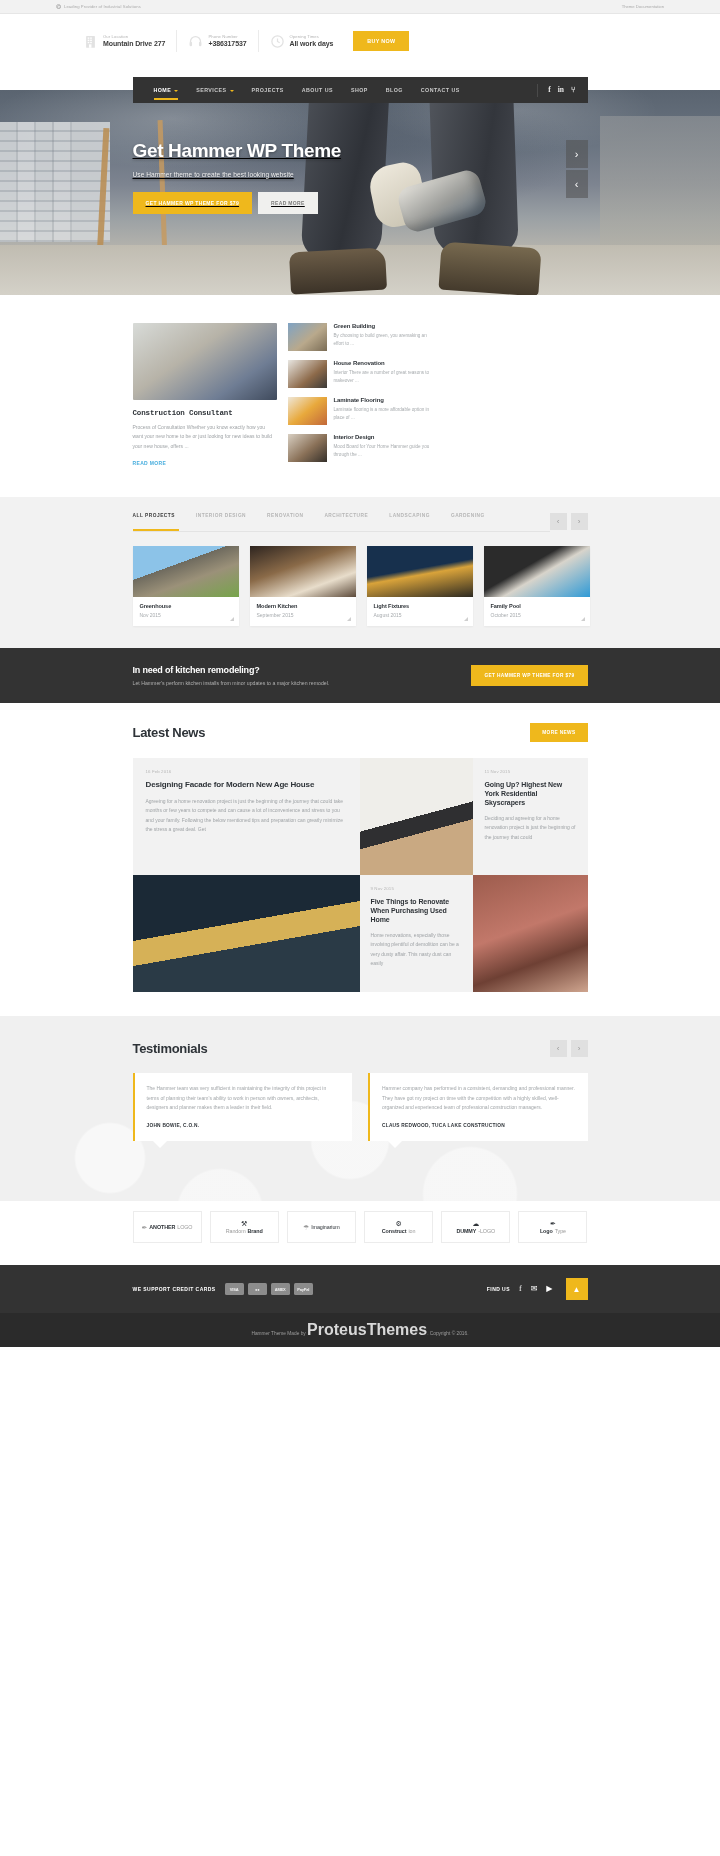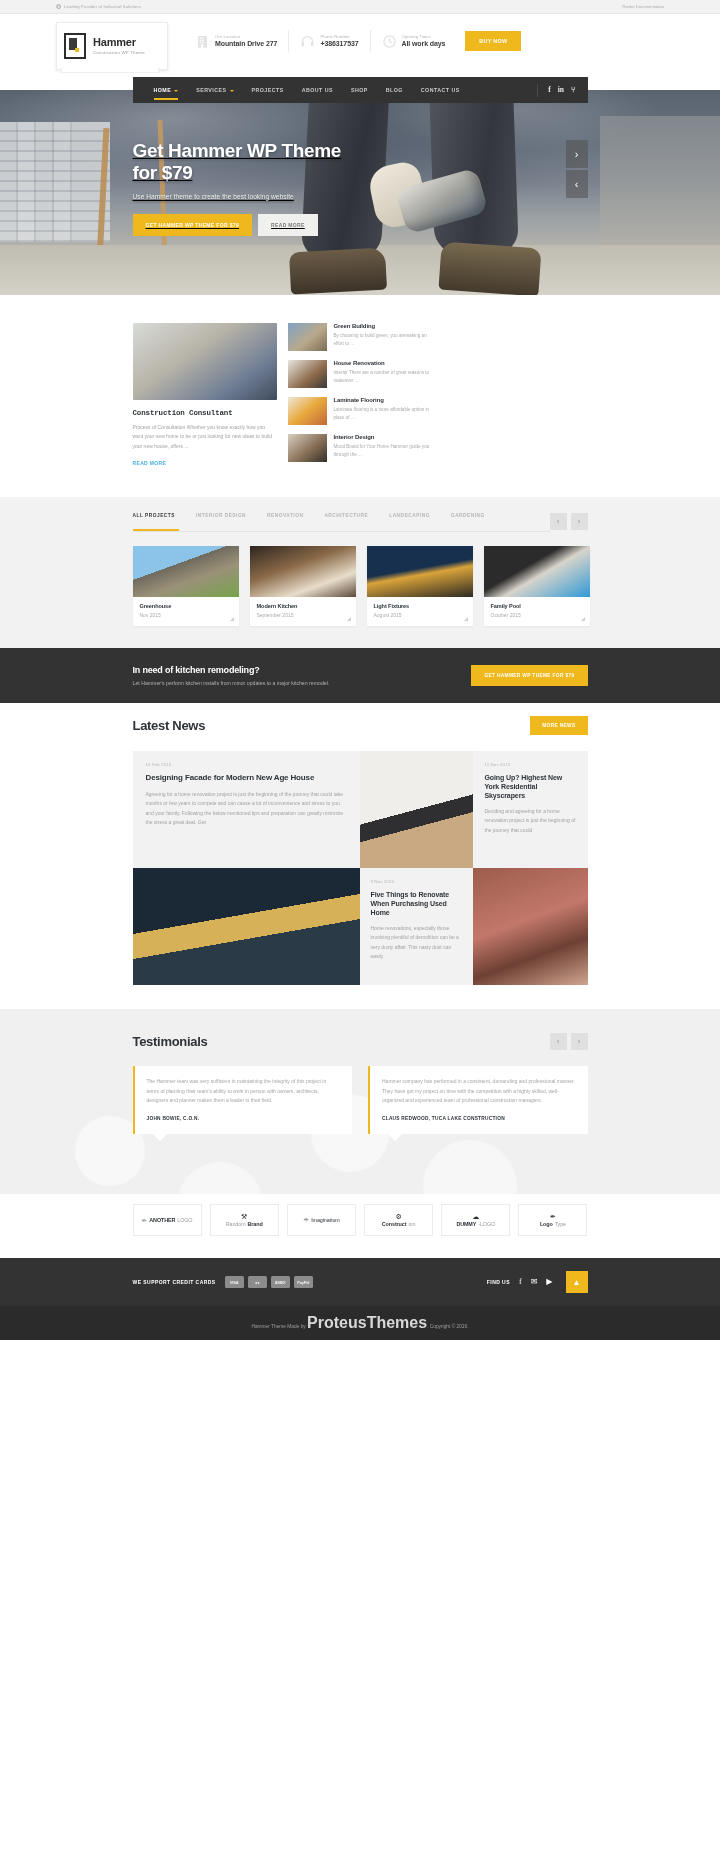--- a/index.html
+++ b/index.html
@@ -123,21 +123,21 @@
   .proj-corner{position:absolute;right:5px;bottom:5px;width:0;height:0;border-left:4px solid transparent;border-bottom:4px solid #cfcfcf;}
 
   
   .cta{background:#333333;padding:17px 0;}
   .cta .inner{display:flex;align-items:center;justify-content:space-between;}
   .cta-title{font-size:9px;font-weight:bold;color:#fff;letter-spacing:-.2px;}
   .cta-sub{font-size:5.2px;color:#b0b0b0;margin-top:5px;}
   .cta-btn{background:#efb81c;color:#fff;font-size:4.8px;font-weight:bold;letter-spacing:.35px;padding:8px 13px;border:none;cursor:pointer;white-space:nowrap;}
 
   
-  .news{background:#fff;padding:13px 0 24px;}
+  .news{background:#fff;padding:20px 0 24px;}
   .news-head{display:flex;align-items:center;justify-content:space-between;margin-bottom:16px;}
   .news-title{font-size:13px;font-weight:bold;color:#2e3338;letter-spacing:-.3px;}
   .news-btn{background:#efb81c;color:#fff;font-size:4.8px;font-weight:bold;letter-spacing:.35px;padding:7px 12px;border:none;cursor:pointer;}
   .news-grid{display:flex;flex-wrap:wrap;width:455px;}
   .nc{position:relative;overflow:hidden;}
   .nc-main{width:227px;height:117px;background:#f2f2f2;padding:11px 13px;}
   .nc-date{font-size:4.4px;color:#b8b8b8;letter-spacing:.1px;}
   .nc-h{font-size:8px;font-weight:bold;color:#2e3338;line-height:1.3;margin-top:6px;letter-spacing:-.15px;}
   .nc-p{font-size:5px;color:#9fa3a6;line-height:1.85;margin-top:7px;}
   .nc-img{width:113px;height:117px;}
@@ -199,27 +199,20 @@
       <div class="tb-left">
         <span class="gear-mini"></span>
         <span>Leading Provider of Industrial Solutions</span>
       </div>
       <div class="tb-right">Theme Documentation</div>
     </div>
   </div>
 
   <div class="header">
     <div class="wrap">
-      <div class="logo-box">
-        <div class="logo-mark"></div>
-        <div class="logo-txt">
-          <h1>Hammer</h1>
-          <p>Construction WP Theme</p>
-        </div>
-      </div>
 
       <div class="hdr-info">
         <div class="info-item">
           <span class="info-ico">
             <svg viewBox="0 0 24 24" fill="currentColor">
                 <rect x="5" y="3" width="14" height="19" rx="1"></rect>
                 <g fill="#fff">
                   <rect x="7.5" y="5.5" width="2.6" height="2.2"></rect>
                   <rect x="11.5" y="5.5" width="2.6" height="2.2"></rect>
                   <rect x="7.5" y="9" width="2.6" height="2.2"></rect>
@@ -293,21 +286,20 @@
     <div class="hero-legR"></div>
     <div class="hero-boot1"></div>
     <div class="hero-boot2"></div>
     <div class="hero-glove"></div>
     <div class="hero-tool"></div>
 
     <div class="hero-content">
       <div class="inner">
         <div class="hero-title">
           <div>Get Hammer WP Theme</div>
-          <div>for $79</div>
         </div>
         <div class="hero-sub">Use Hammer theme to create the best looking website</div>
         <div class="hero-btns">
           <button class="btn-y">GET HAMMER WP THEME FOR $79</button>
           <button class="btn-w">READ MORE</button>
         </div>
         <div class="hero-arrow next">›</div>
         <div class="hero-arrow prev">‹</div>
       </div>
     </div>

